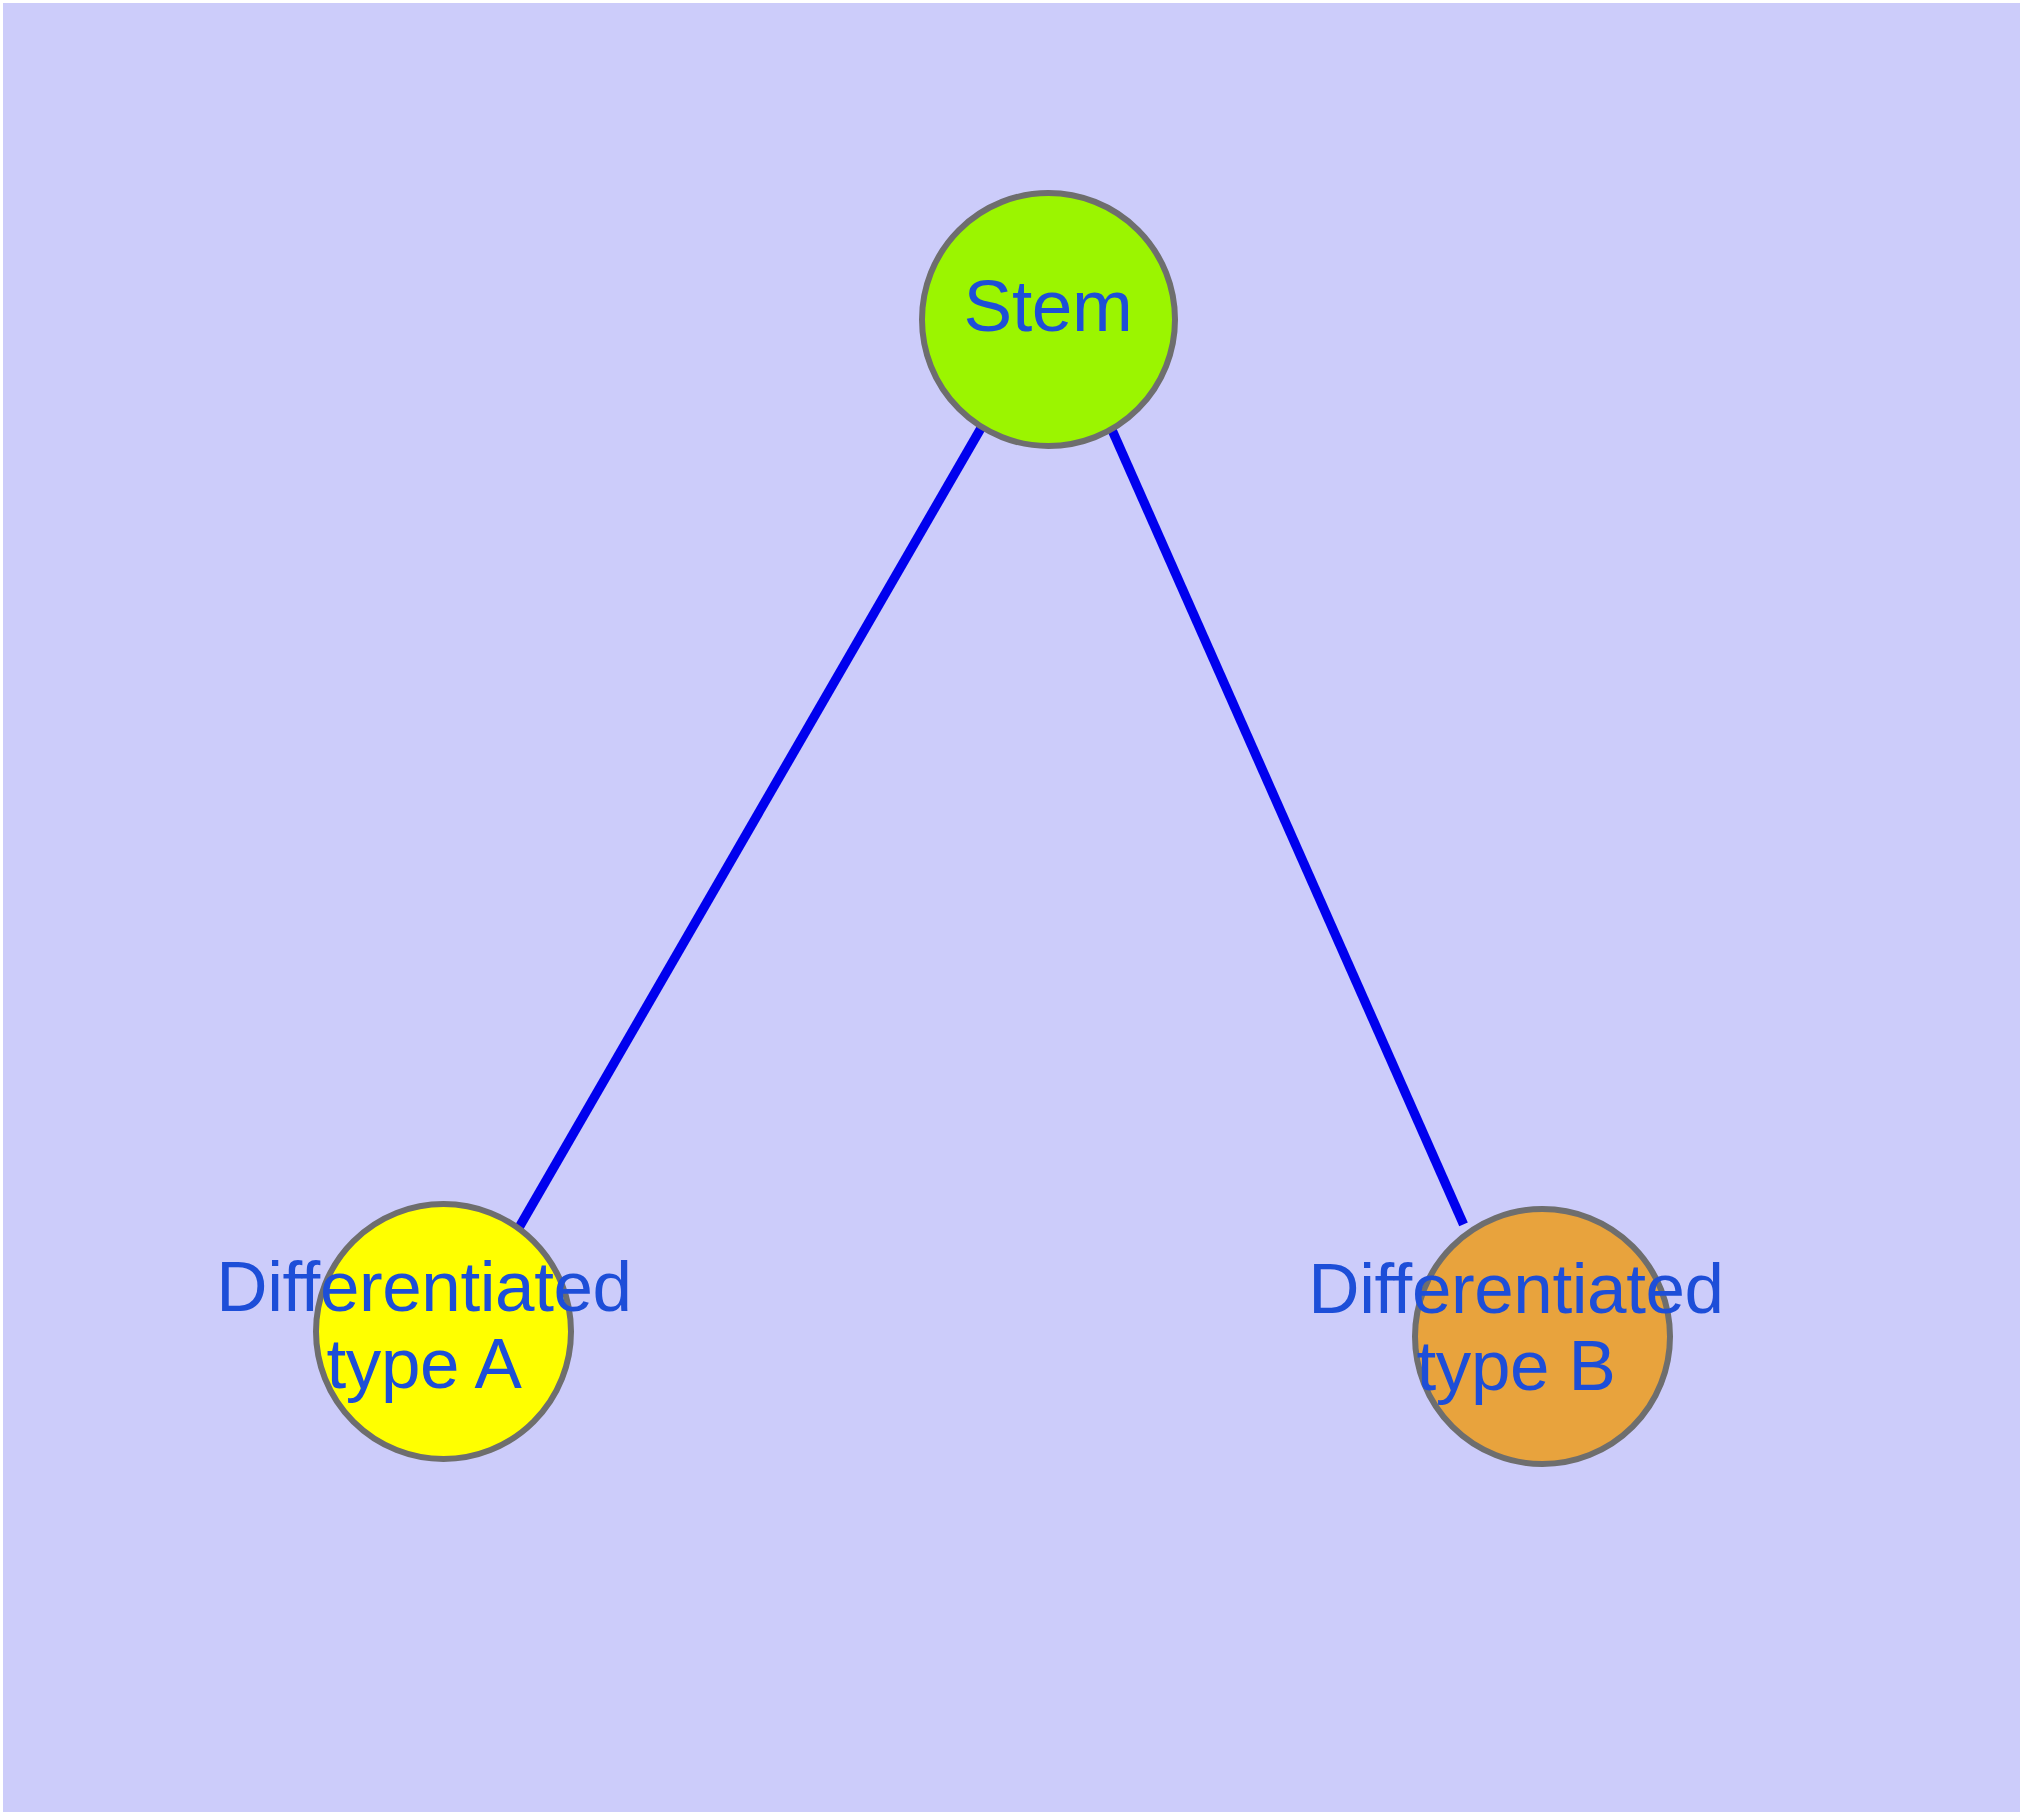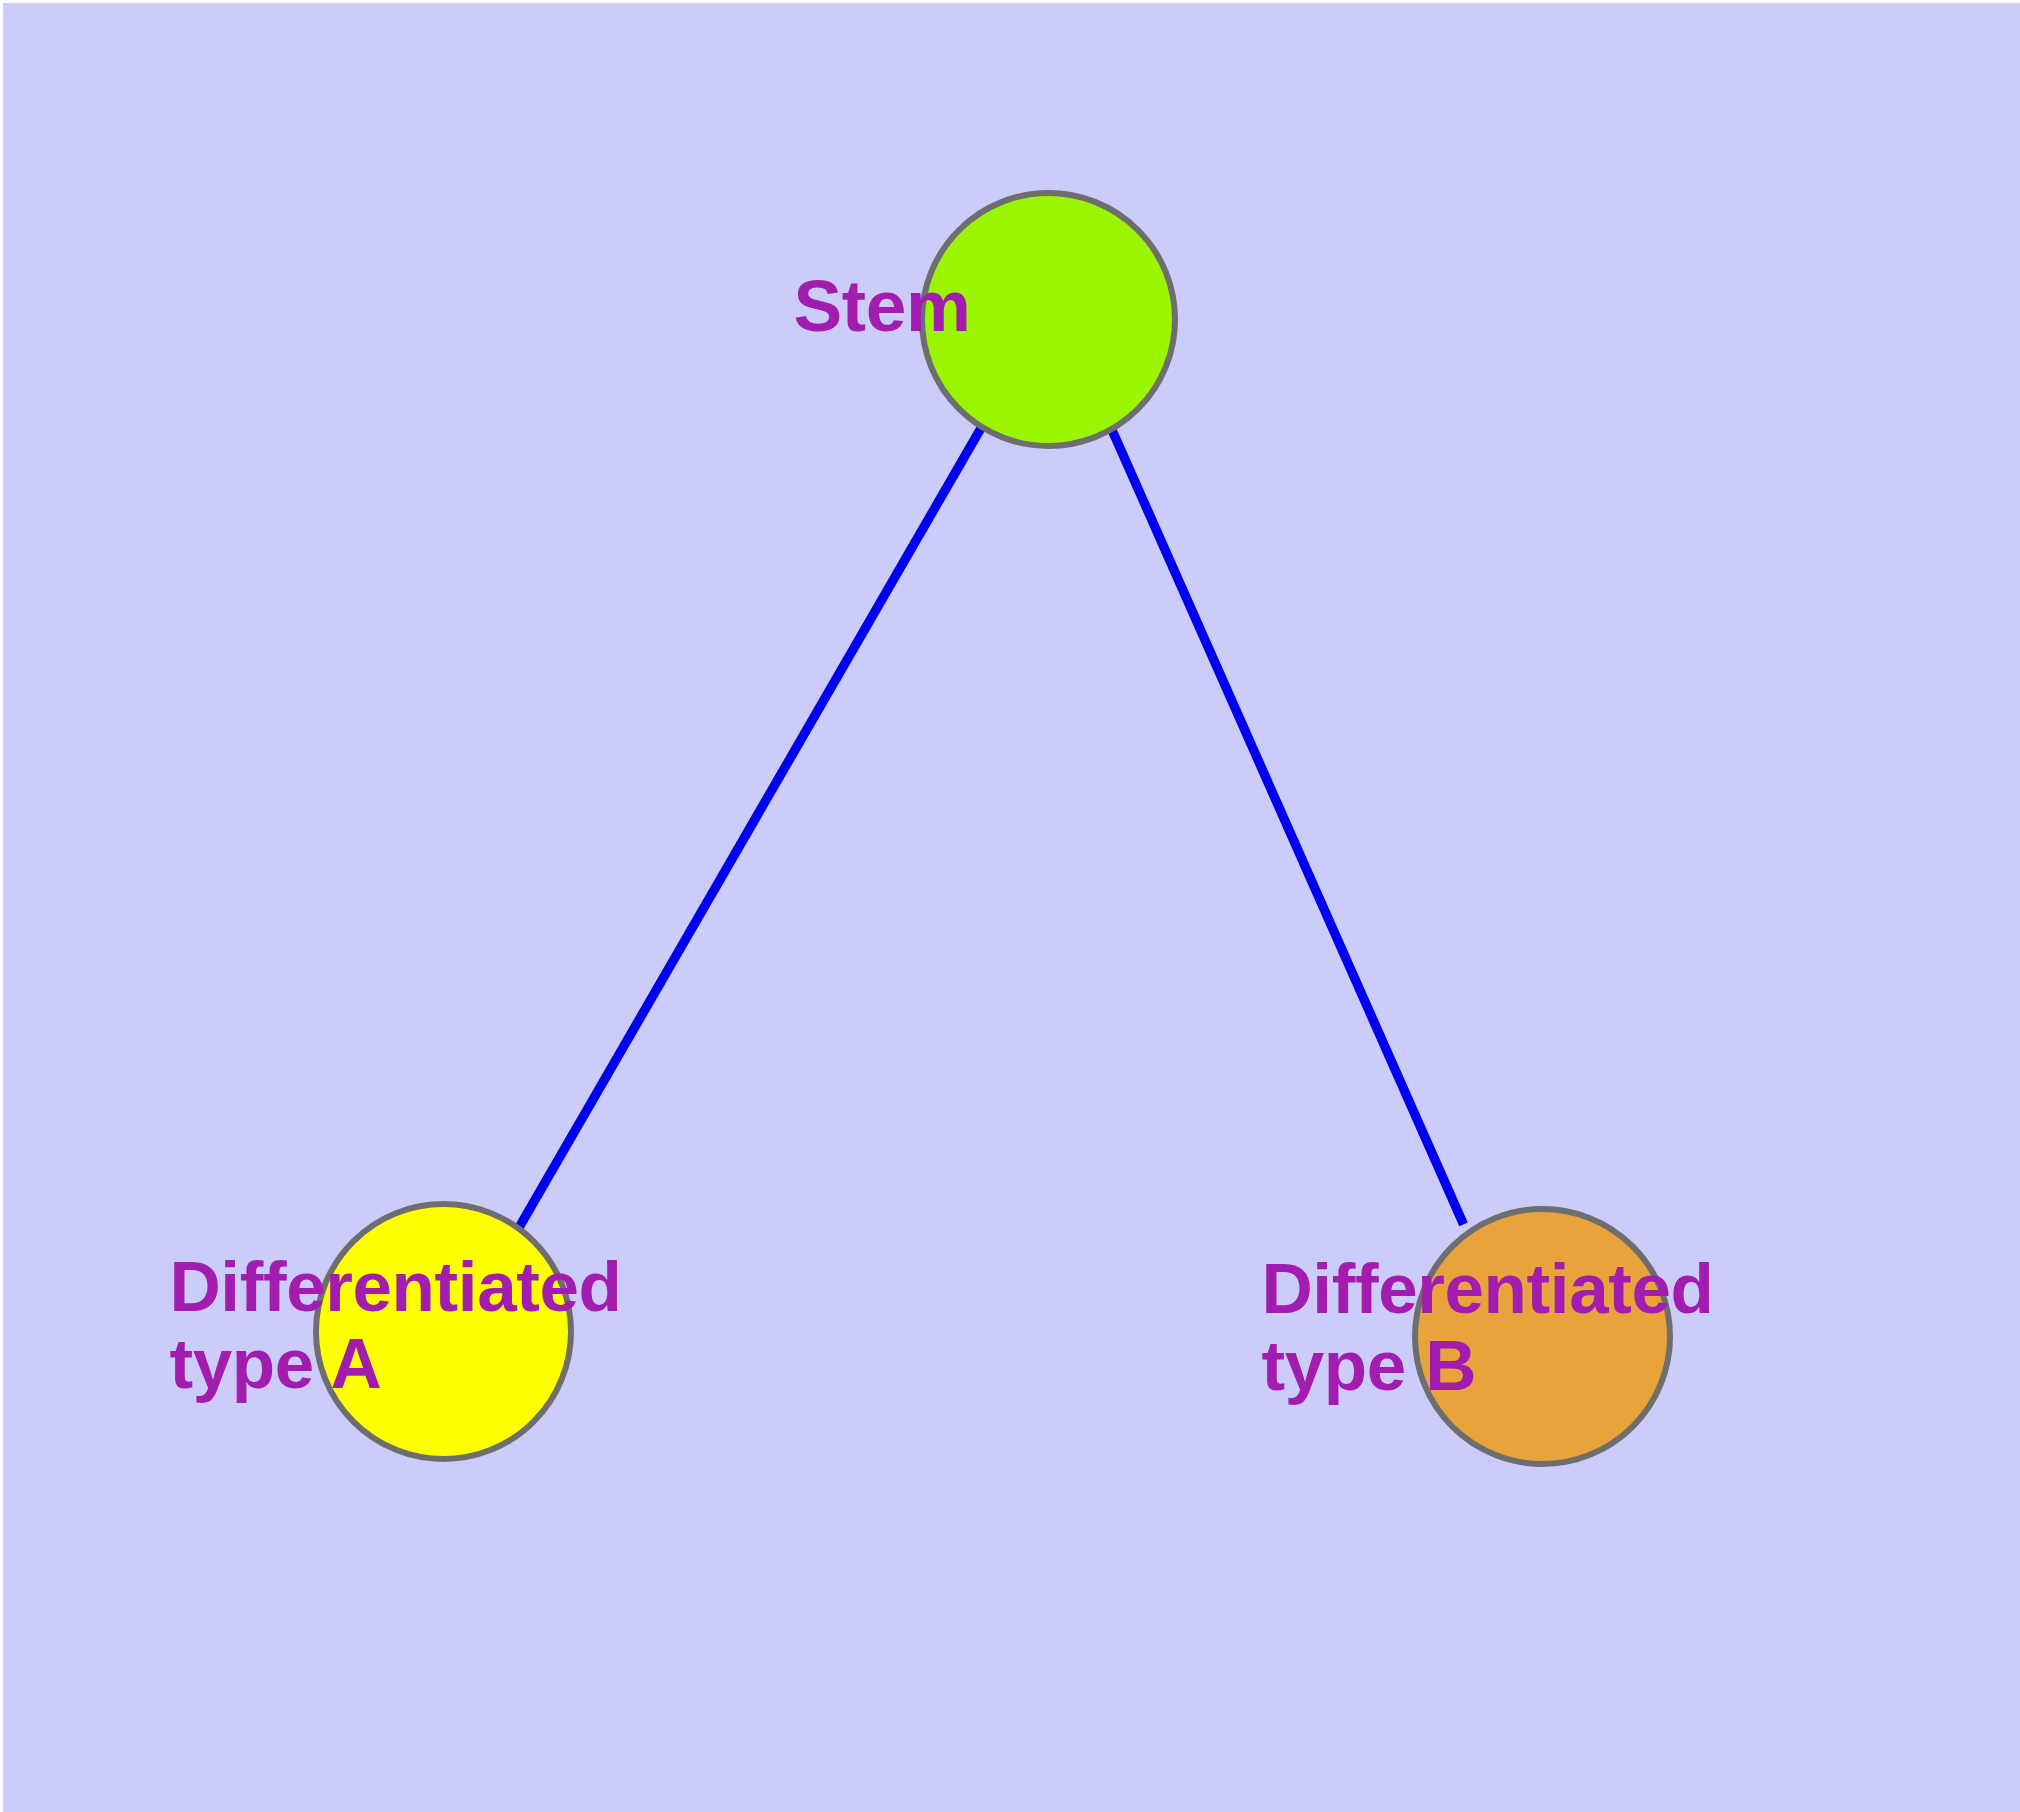--- a/index.html
+++ b/index.html
@@ -58,22 +58,23 @@
   }
   #node-diff-b {
     left: 1409px;
     top: 1203px;
     width: 261px;
     height: 261px;
     background: #e8a33d;
   }
   .node-label {
     position: absolute;
-    color: #a21caf;
-    font-weight: bold;
+    color: #1d4ed8;
+    font-weight: normal;
+    text-align: center;
     white-space: pre;
     line-height: 1.08;
     letter-spacing: -0.4px;
   }
   #label-stem {
     left: 791px;
     top: 264px;
     width: 509px;
     font-size: 73px;
   }

